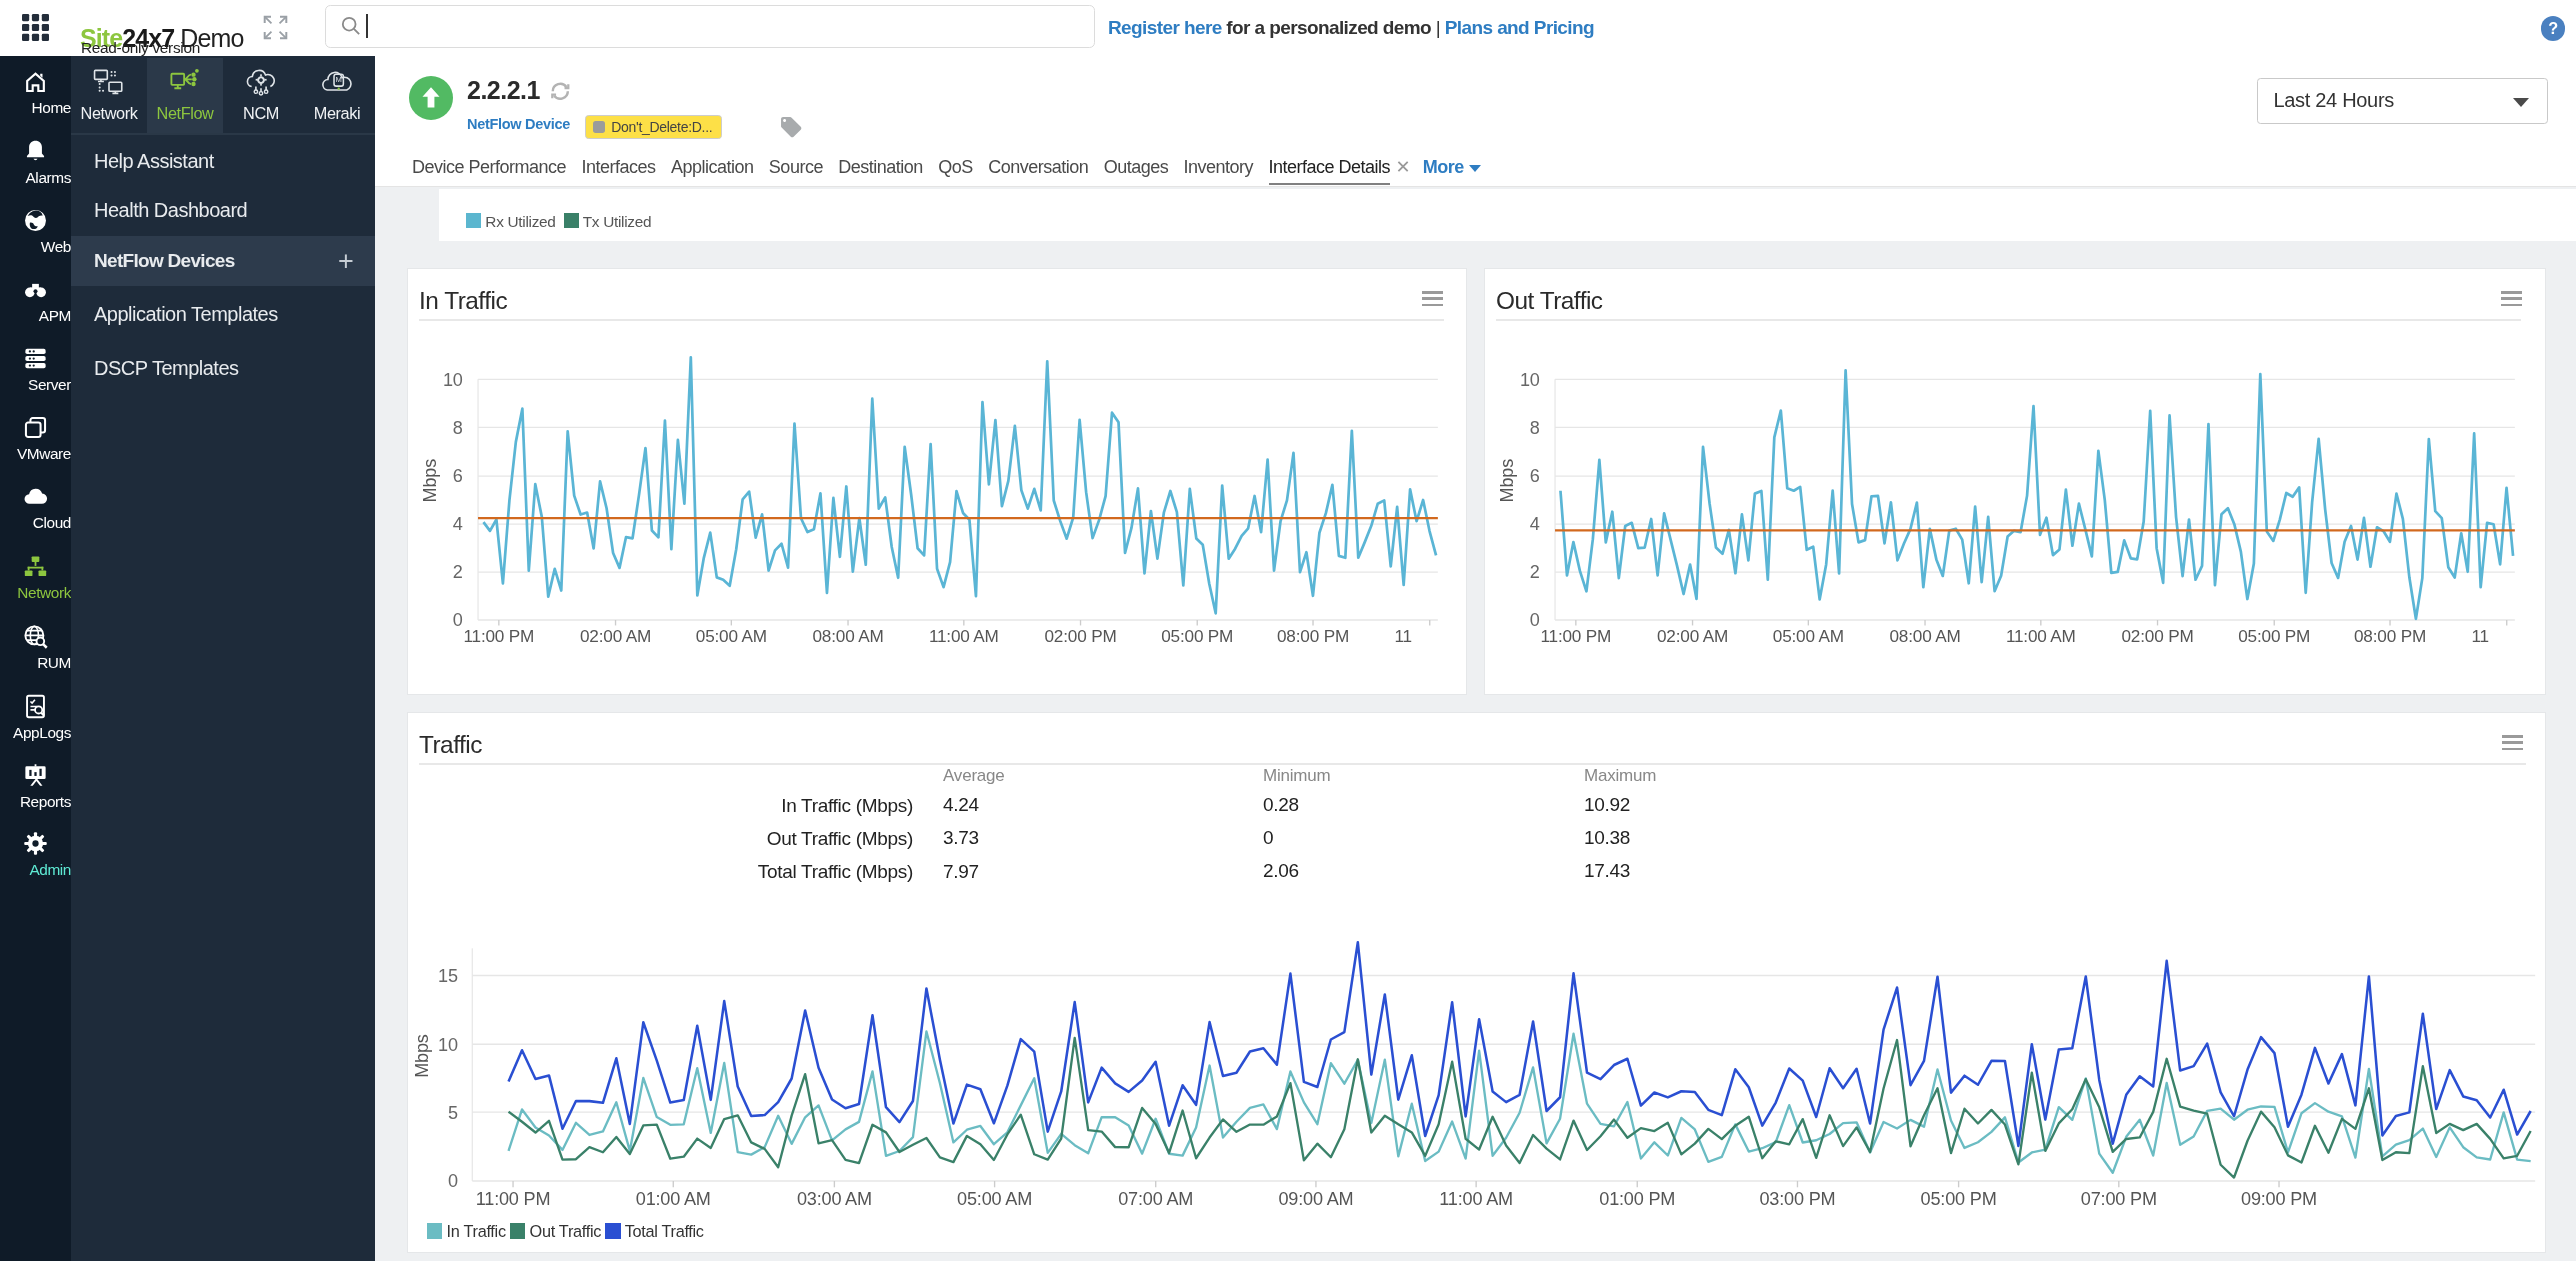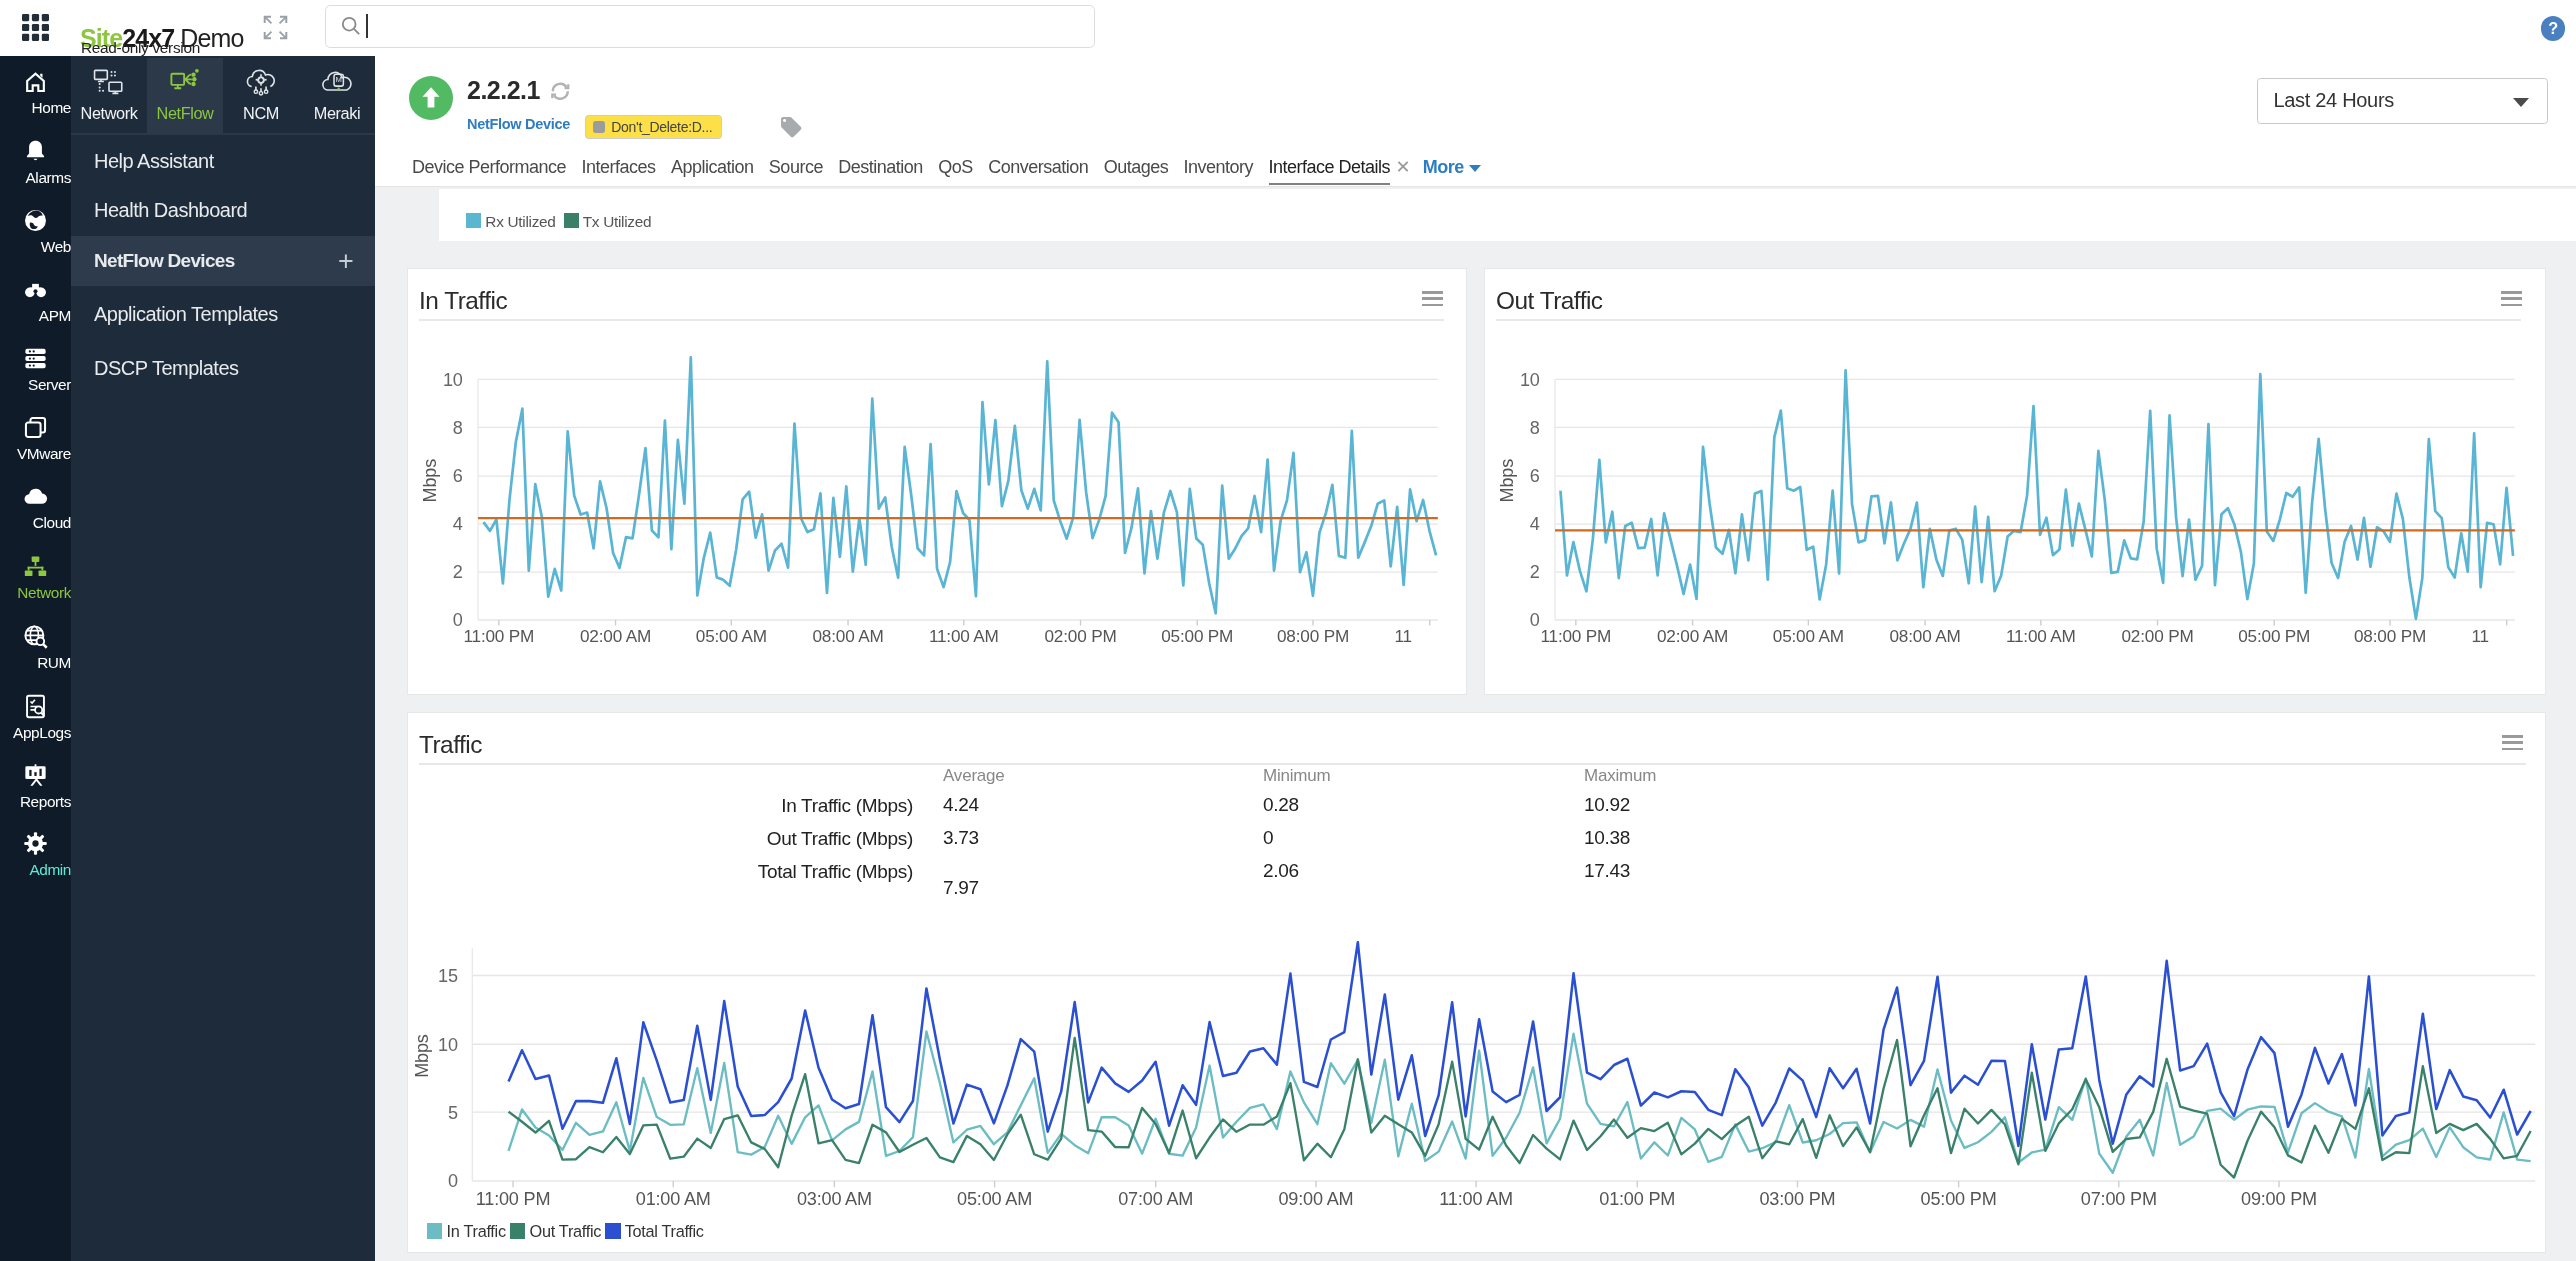--- a/index.html
+++ b/index.html
@@ -81,20 +81,21 @@
    <path d="M3 10V3h7M20 3h7v7M27 20v7h-7M10 27H3v-7"></path>
         <path d="M3.5 3.5l7 7M26.5 3.5l-7 7M26.5 26.5l-7-7M3.5 26.5l7-7" stroke-width="2"></path>
  </svg>
  <div id="srch">
         <svg class="abs" style="left:14.5px;top:10px" width="20" height="20" viewBox="0 0 22 22" fill="none" stroke="#8a8a8a" stroke-width="2">
           <circle cx="9" cy="9" r="7"></circle>
           <path d="M14.2 14.2 20 20"></path>
         </svg>
    <div class="abs" style="left:40px;top:8.1px;width:1.8px;height:23.5px;background:#333"></div>
       </div>
+ <div id="reg"><span class="b">Register here</span> for a personalized demo <span style="font-weight:400">|</span> <span class="b">Plans and Pricing</span></div>
  <div id="help">?</div>
 </div>
 <div id="rail">
       <div class="ritem" style="top:12.7px">
         <div class="ricw"><svg viewBox="0 0 24 24" class="ri">
             <path d="M4.6 19.6v-8.9L12 4.2l7.4 6.5v8.9h-4.9v-5.1H9.5v5.1z" fill="none" stroke="#ffffff" stroke-width="1.9"></path>
             <path d="M16.2 4.3h2v3.4l-2-1.7z" fill="#ffffff"></path>
           </svg></div>
         <div class="rlab" style="color:#ffffff">Home</div>
       </div>
@@ -397,21 +398,21 @@
  <div class="sthead" style="left:1176px;top:53px">Maximum</div>
  <div class="strl" style="left:324px;top:82px;width:181px">In Traffic (Mbps)</div>
  <div class="strl" style="left:324px;top:115px;width:181px">Out Traffic (Mbps)</div>
  <div class="strl" style="left:324px;top:148px;width:181px">Total Traffic (Mbps)</div>
  <div class="strow" style="left:535px;top:81px">4.24</div>
       <div class="strow" style="left:855px;top:81px">0.28</div>
       <div class="strow" style="left:1176px;top:81px">10.92</div>
  <div class="strow" style="left:535px;top:114px">3.73</div>
       <div class="strow" style="left:855px;top:114px">0</div>
       <div class="strow" style="left:1176px;top:114px">10.38</div>
- <div class="strow" style="left:535px;top:164px">7.97</div>
+ <div class="strow" style="left:535px;top:148px">7.97</div>
       <div class="strow" style="left:855px;top:147px">2.06</div>
       <div class="strow" style="left:1176px;top:147px">17.43</div>
  <svg width="2139" height="544" style="position:absolute;left:0;top:0" font-family="Liberation Sans, sans-serif" viewBox="0 0 2363 601">
 <line x1="71" y1="260" x2="71" y2="517" stroke="#e9e9e9" stroke-width="1.5"></line>
 <line x1="71" y1="517" x2="2350" y2="517" stroke="#e6e6e6" stroke-width="1.5"></line>
         <text x="55" y="524" text-anchor="end" font-size="20" fill="#666">0</text>
         <line x1="71" y1="441" x2="2350" y2="441" stroke="#e6e6e6" stroke-width="1.5"></line>
         <text x="55" y="448" text-anchor="end" font-size="20" fill="#666">5</text>
         <line x1="71" y1="366" x2="2350" y2="366" stroke="#e6e6e6" stroke-width="1.5"></line>
         <text x="55" y="373" text-anchor="end" font-size="20" fill="#666">10</text>

